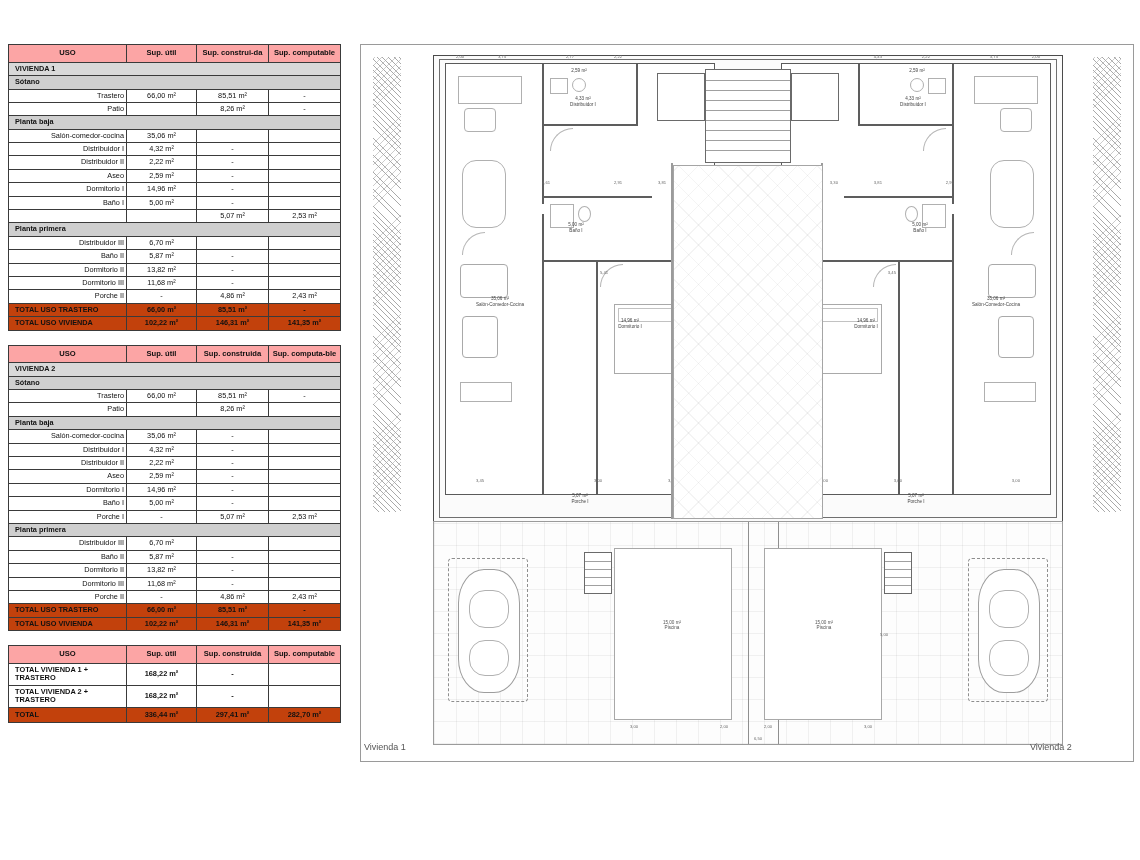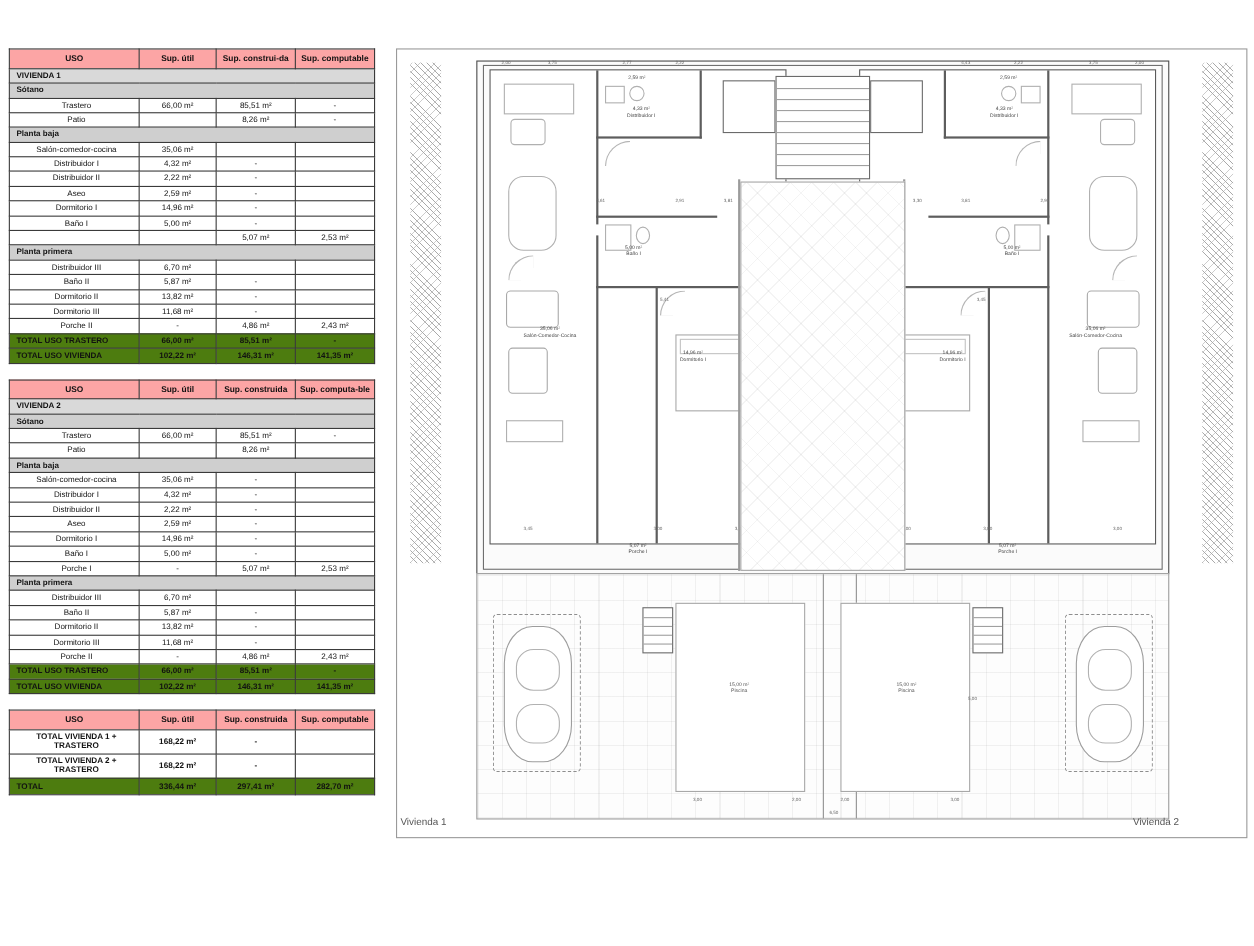--- a/index.html
+++ b/index.html
@@ -34,48 +34,48 @@
     font-weight:normal;
     height:11px;
     box-sizing:border-box;
   }
   table.surf thead th{
     background:#fca5a5;
     font-weight:bold;
     font-size:7.6px;
     padding:4px 2px;
   }
-  table.surf td.left{text-align:center;padding-left:6px;}
+  table.surf td.left{text-align:right;padding-left:6px;}
   table.surf tr.section td{
     background:#d9d9d9;
     font-weight:bold;
     text-align:left;
     padding-left:6px;
   }
   table.surf tr.sub td{
     background:#cfcfcf;
     font-weight:bold;
     text-align:left;
     padding-left:6px;
   }
   table.surf tr.total td{
-    background:#4d7c0f;
+    background:#c2410c;
     font-weight:bold;
   }
   table.surf tr.total td.left{text-align:left;}
   .col-a{width:118px;}
   .col-b{width:70px;}
   .col-c{width:72px;}
   .col-d{width:72px;}
 
   
   table.summary{width:332px;}
   table.summary td,table.summary th{font-size:7.4px;height:15px;font-weight:bold;}
   table.summary thead th{font-size:7.6px;}
-  table.summary td.left{text-align:center;font-weight:bold;padding-left:6px;}
+  table.summary td.left{text-align:left;font-weight:bold;padding-left:6px;}
 
   
   .plan{
     position:absolute;left:360px;top:44px;
     width:772px;height:716px;
     background:#ffffff;
     border:1px solid #9a9a9a;
     overflow:hidden;
   }
   .plan .frame{

